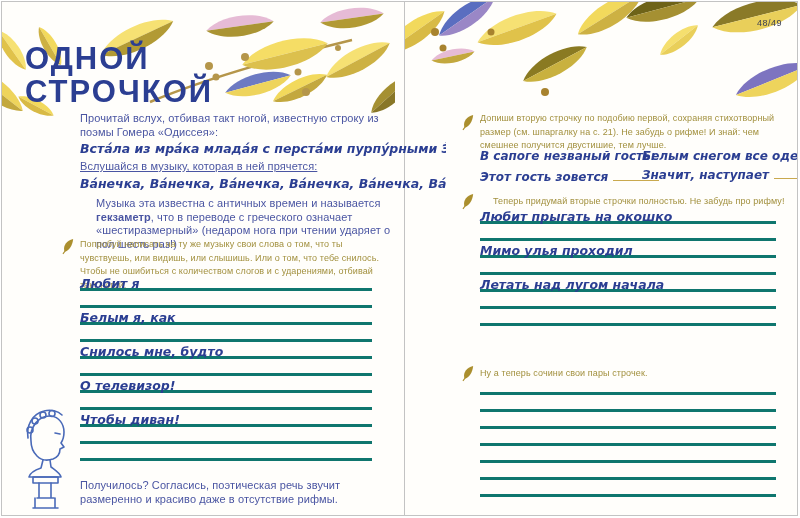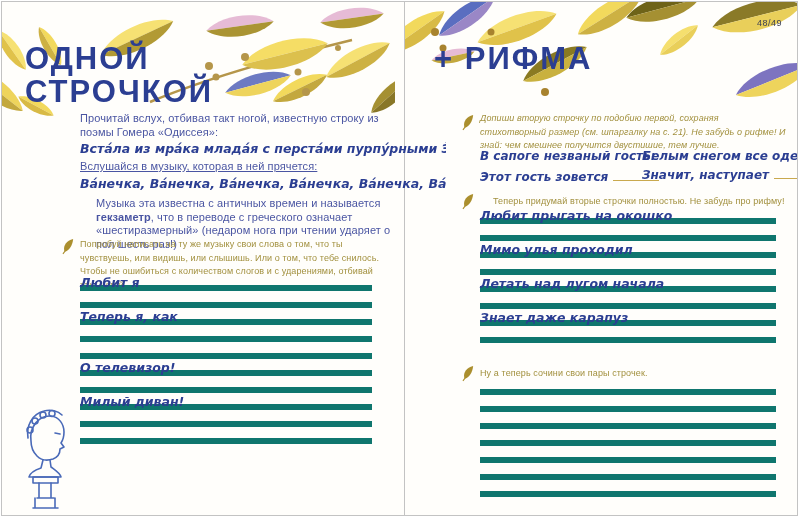--- a/index.html
+++ b/index.html
@@ -13,21 +13,21 @@
   .big-title { position:absolute; z-index:3; color:#2b3e92; font-weight:bold;
                font-size:31px; line-height:33px; letter-spacing:2px; }
   .pt  { color:#4a55a2; font-size:11px; line-height:13.5px; letter-spacing:0.1px; }
   .gold-task { color:#a2903e; font-size:9px; line-height:13.5px; letter-spacing:0.1px; }
   .abs { position:absolute; z-index:2; }
   .hw  { font-family:"DejaVu Sans", sans-serif; font-style:italic; font-weight:bold; color:#2b3e92; }
   .hw13 { font-size:12.5px; line-height:15px; }
   .hw12 { font-size:12px;   line-height:15px; }
   b.inlinebold { font-weight:bold; }
 
-  .wline { height:17px; border-bottom:6px solid #0f766e; display:flex; align-items:center; }
+  .wline { height:17px; border-bottom:3px solid #0f766e; display:flex; align-items:flex-end; }
   .wline .hw { transform:translateY(3px); white-space:nowrap; }
 
   .feather { position:absolute; z-index:2; width:13px; height:17px; }
 
   .couplet-col { position:absolute; z-index:2; width:162px; }
   .fillshort { display:inline-block; width:46px; height:11px; border-bottom:1.5px solid #c9a94e; margin-left:5px; }
 
   .pagenum { position:absolute; z-index:4; font-size:9px; color:#3f4254; letter-spacing:0.5px;text-align:right; }
   .bust { position:absolute; z-index:2; }
 </style>
@@ -124,45 +124,49 @@
     <div class="abs gold-task" style="left:78px; top:236px; width:302px;">Попробуй написать на ту же музыку свои слова о том, что ты чувствуешь, или видишь, или слышишь. Или о том, что тебе снилось. Чтобы не ошибиться с количеством слогов и с ударениями, отбивай такт ногой.</div>
 
     <div class="abs" style="left:78px; top:272px; width:292px;">
       <div class="wline">
           <span class="hw hw13">Любит я</span>
         </div>
       <div class="wline">
           <span class="hw hw13"></span>
         </div>
       <div class="wline">
-          <span class="hw hw13">Теперь я, как</span>
-        </div>
-      <div class="wline">
-          <span class="hw hw13"></span>
+          <span class="hw hw13">Белым я, как</span>
+        </div>
+      <div class="wline">
+          <span class="hw hw13"></span>
+        </div>
+      <div class="wline">
+          <span class="hw hw13">Снилось мне, будто</span>
         </div>
       <div class="wline">
           <span class="hw hw13"></span>
         </div>
       <div class="wline">
           <span class="hw hw13">О телевизор!</span>
         </div>
       <div class="wline">
           <span class="hw hw13"></span>
         </div>
       <div class="wline">
-          <span class="hw hw13">Милый диван!</span>
-        </div>
-      <div class="wline">
-          <span class="hw hw13"></span>
-        </div>
-      <div class="wline">
-          <span class="hw hw13"></span>
-        </div>
-    </div>
-
+          <span class="hw hw13">Чтобы диван!</span>
+        </div>
+      <div class="wline">
+          <span class="hw hw13"></span>
+        </div>
+      <div class="wline">
+          <span class="hw hw13"></span>
+        </div>
+    </div>
+
+    <div class="abs pt" style="left:78px; top:477px; width:302px;">Получилось? Согласись, поэтическая речь звучит размеренно и красиво даже в отсутствие рифмы.</div>
 
     <svg class="bust" style="left:12px; top:402px;" width="62" height="112" viewBox="0 0 62 112" fill="none" stroke="#4a6ab8" stroke-width="1.6" stroke-linecap="round" stroke-linejoin="round">
       <path d="M17,37 C15,23 25,11 37,12 C45,13 50,20 50,28 C50,32 49,36 47,39 L50,43 L46,45 C46,49 44,53 39,55 C33,57 27,56 23,52 C19,48 17,43 17,37 Z"></path>
       <path d="M14,34 C12,22 18,10 30,7 C37,5 44,7 48,11"></path>
       <circle cx="16" cy="26" r="3"></circle>
         <circle cx="21" cy="17" r="3"></circle>
         <circle cx="29" cy="11" r="3"></circle>
         <circle cx="38" cy="9.5" r="3"></circle>
       <path d="M41,29 l5,1"></path>
       <path d="M29,56 L27,64 C21,66 16,69 15,73 L47,73 C46,69 41,66 37,63 L36,56"></path>
@@ -222,28 +226,27 @@
         <circle cx="30" cy="30" r="4"></circle>
           <circle cx="38" cy="46" r="3.5"></circle>
           <circle cx="86" cy="30" r="3.5"></circle>
           <circle cx="140" cy="90" r="4"></circle>
       </g>
     </svg>
 
     <div class="pagenum" style="left:352px; top:16px;">48/49</div>
 
     <div class="big-title" style="left:29px; top:40px;">
-      <div>+ РИФМА</div>
     </div>
 
     <svg class="feather" style="left:57px; top:112px;" viewBox="0 0 14 18">
       <path d="M2.5,14 C1,8 5,2.5 12,1 C11.5,7.5 8,13 4,14.5 Z" fill="#ab8f2e"></path>
       <path d="M1,17 L7,9" stroke="#ab8f2e" stroke-width="1.2" fill="none"></path>
     </svg>
-    <div class="abs gold-task" style="left:75px; top:110px; width:306px;font-style:italic;">Допиши вторую строчку по подобию первой, сохраняя стихотворный размер (см. шпаргалку на с. 21). Не забудь о рифме! И знай: чем смешнее получится двустишие, тем лучше.</div>
+    <div class="abs gold-task" style="left:75px; top:110px; width:306px;">Допиши вторую строчку по подобию первой, сохраняя стихотворный размер (см. шпаргалку на с. 21). Не забудь о рифме! И знай: чем смешнее получится двустишие, тем лучше.</div>
 
     <div class="couplet-col" style="left:75px; top:147px;">
       <div class="hw hw12" style="white-space:nowrap;">В сапоге незваный гость:</div>
       <div class="hw hw12" style="margin-top:6px; white-space:nowrap;"><span>Этот гость зовется</span><span class="fillshort"></span></div>
     </div>
     <div class="couplet-col" style="left:237px; top:147px;">
       <div class="hw hw12" style="white-space:nowrap;">Белым снегом все одето.</div>
       <div class="hw hw12" style="margin-top:4px; white-space:nowrap;"><span>Значит, наступает</span><span class="fillshort"></span></div>
     </div>
 
@@ -266,23 +269,20 @@
       <div class="wline">
           <span class="hw hw13"></span>
         </div>
       <div class="wline">
           <span class="hw hw13">Летать над лугом начала</span>
         </div>
       <div class="wline">
           <span class="hw hw13"></span>
         </div>
       <div class="wline">
-          <span class="hw hw13">Знает даже карапуз</span>
-        </div>
-      <div class="wline">
           <span class="hw hw13"></span>
         </div>
     </div>
 
     <svg class="feather" style="left:57px; top:363px;" viewBox="0 0 14 18">
       <path d="M2.5,14 C1,8 5,2.5 12,1 C11.5,7.5 8,13 4,14.5 Z" fill="#ab8f2e"></path>
       <path d="M1,17 L7,9" stroke="#ab8f2e" stroke-width="1.2" fill="none"></path>
     </svg>
     <div class="abs gold-task" style="left:75px; top:365px; width:306px;">Ну а теперь сочини свои пары строчек.</div>
 

